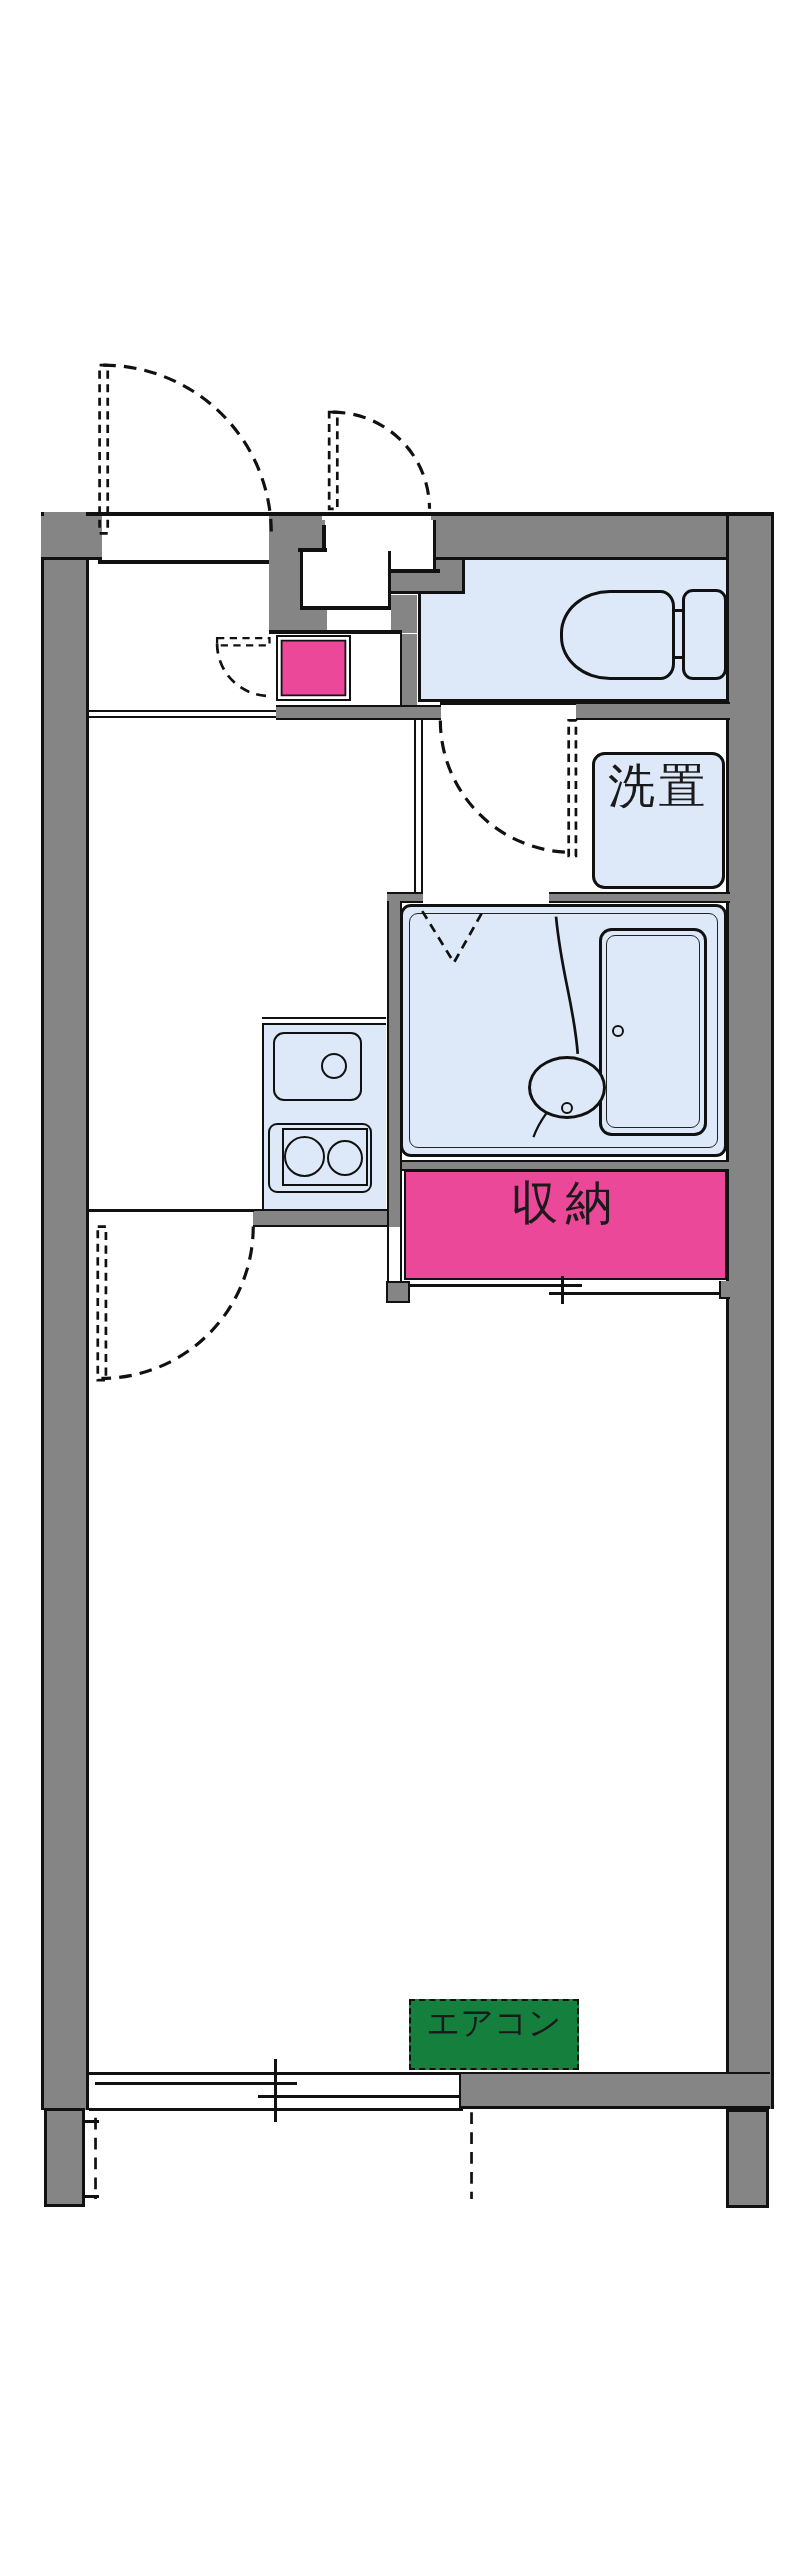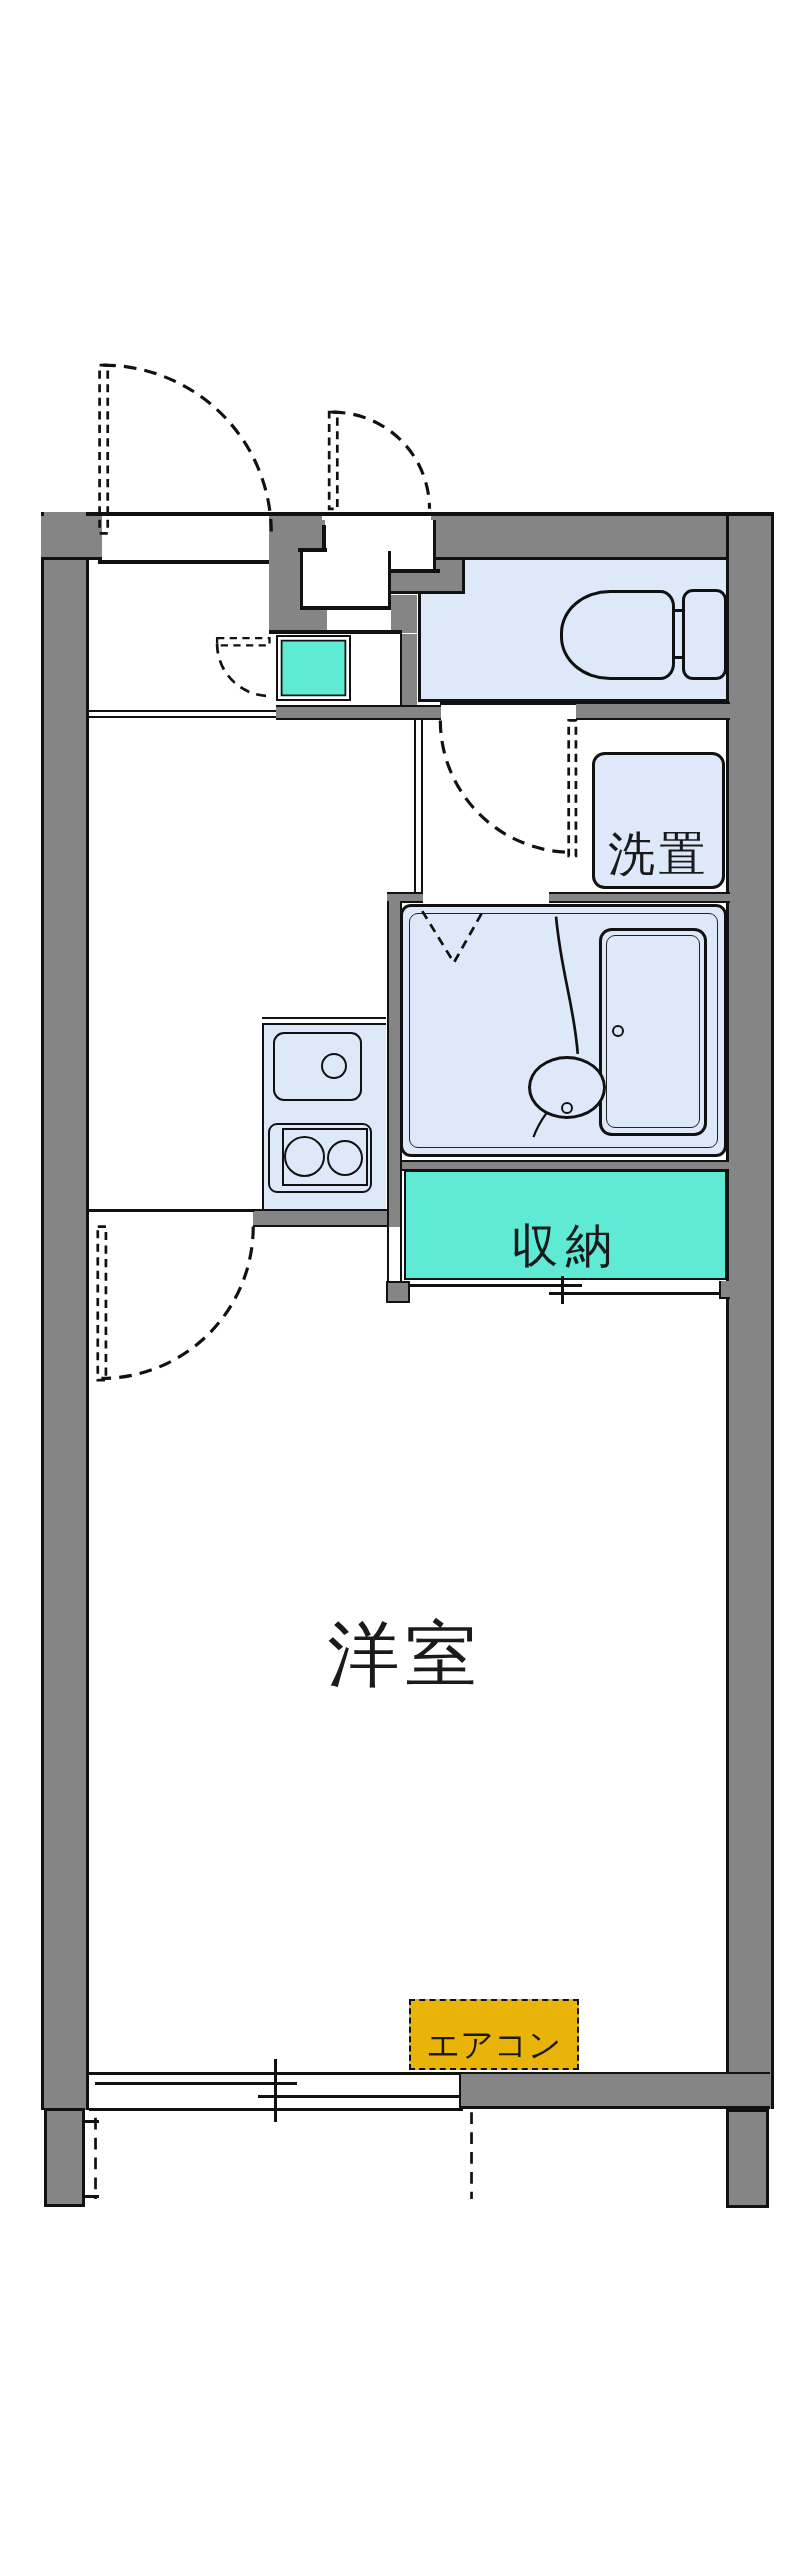--- a/index.html
+++ b/index.html
@@ -2,22 +2,22 @@
 <html style="font-size:14.5px"><head>
 <meta charset="utf-8">
 <style>
   html,body{margin:0;padding:0;background:#fff;}
   #stage{position:relative;width:812px;height:2576px;background:#ffffff;overflow:hidden;
          font-family:"DejaVu Sans","Liberation Sans",sans-serif;color:#1a1a1a;}
   .a{position:absolute;box-sizing:border-box;}
   .w{background:#858585;}
   .ln{background:#111;}
   .blue{background:#dde9f8;}
-  .cream{background:#5eead4;}
-  .lbl{display:flex;align-items:flex-end;justify-content:center;color:#1a1a1a;}
+  .cream{background:#ec4899;}
+  .lbl{display:flex;align-items:flex-start;justify-content:center;color:#1a1a1a;}
   svg{position:absolute;left:0;top:0;}
 </style>
 </head>
 <body>
 
 <div id="stage">
 
   <div class="a blue" style="left:418px;top:560px;width:312px;height:142px;border-left:3.6px solid #111;border-bottom:3.6px solid #111;z-index:1;"></div>
 
   <div class="a blue" style="left:560px;top:590px;width:115px;height:90px;border:3.6px solid #111;border-radius:50px 14.5px 14.5px 50px / 43px 16.3px 16.3px 43px;z-index:2;"></div>
@@ -107,21 +107,21 @@
   <div class="a ln" style="left:89px;top:2108px;width:374px;height:2.7px;z-index:3;"></div>
   <div class="a ln" style="left:95px;top:2082px;width:202px;height:2.7px;z-index:3;"></div>
   <div class="a ln" style="left:258px;top:2095px;width:202px;height:2.7px;z-index:3;"></div>
   <div class="a ln" style="left:274px;top:2059px;width:2.7px;height:63px;z-index:3;"></div>
 
   <div class="a w" style="left:459px;top:2072px;width:311px;height:37px;border-top:2.7px solid #111;border-bottom:3.6px solid #111;border-left:2.7px solid #111;z-index:3;"></div>
 
   <div class="a ln" style="left:84px;top:2120px;width:15.4px;height:2.7px;z-index:3;"></div>
   <div class="a ln" style="left:84px;top:2195px;width:15.4px;height:2.7px;z-index:3;"></div>
 
-  <div class="a lbl" style="left:409px;top:1999px;width:170px;height:71px;border:2.7px dashed #111;background:#eab308;font-size:33px;z-index:4;">
+  <div class="a lbl" style="left:409px;top:1999px;width:170px;height:71px;border:2.7px dashed #111;background:#15803d;font-size:33px;z-index:4;">
     <span>エアコン</span>
   </div>
 
   <svg width="812" height="2576" viewBox="0 0 898 2850" style="z-index:5;">
 
     <rect x="110" y="404" width="9" height="186" fill="none" stroke="#111" stroke-width="3" stroke-dasharray="9,6"></rect>
     <path d="M 114 404 A 186 186 0 0 1 300 590" fill="none" stroke="#111" stroke-width="3.5" stroke-dasharray="14,9"></path>
 
     <rect x="364" y="456" width="9" height="107" fill="none" stroke="#111" stroke-width="3" stroke-dasharray="9,6"></rect>
     <path d="M 368 456 A 107 107 0 0 1 475 563" fill="none" stroke="#111" stroke-width="3.5" stroke-dasharray="14,9"></path>
@@ -137,18 +137,15 @@
 
     <path d="M 467 1008 L 502 1065 L 533 1010" fill="none" stroke="#111" stroke-width="3" stroke-dasharray="10,7"></path>
 
     <path d="M 615 1014 C 621 1078 635 1112 639 1166" fill="none" stroke="#111" stroke-width="3"></path>
     <path d="M 590 1258 C 594 1247 599 1239 604 1232" fill="none" stroke="#111" stroke-width="2.5"></path>
 
     <path d="M 105.5 2343 L 105.5 2433" fill="none" stroke="#111" stroke-width="3" stroke-dasharray="13,9"></path>
     <path d="M 521.5 2337 L 521.5 2433" fill="none" stroke="#111" stroke-width="3" stroke-dasharray="13,9"></path>
   </svg>
 
-  <div class="a lbl" style="left:179px;top:1623px;width:452px;height:80px;font-size:72px;letter-spacing:5.4px;z-index:6;">
-    <span>洋室</span>
-  </div>
 
 </div>
 
 
 </body></html>

